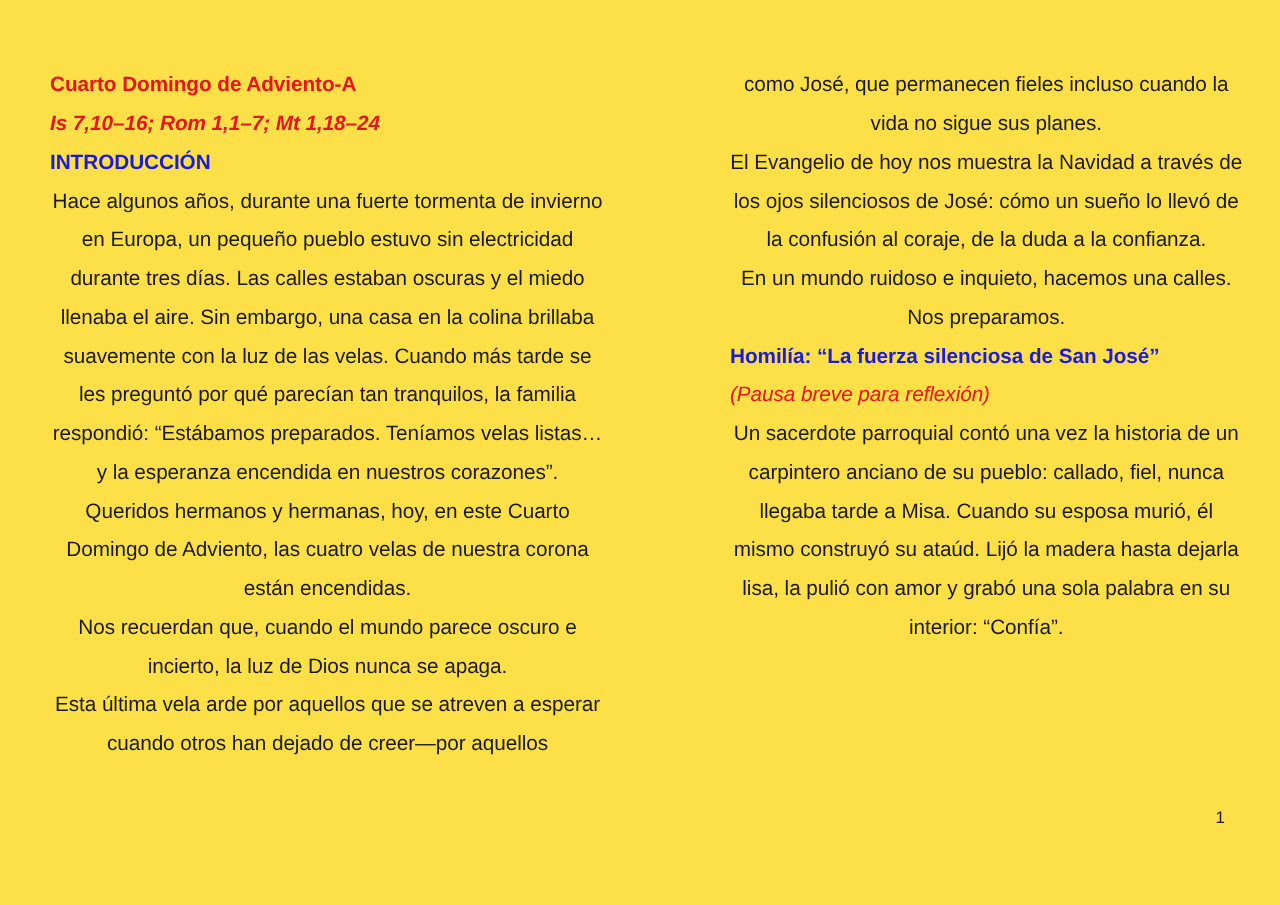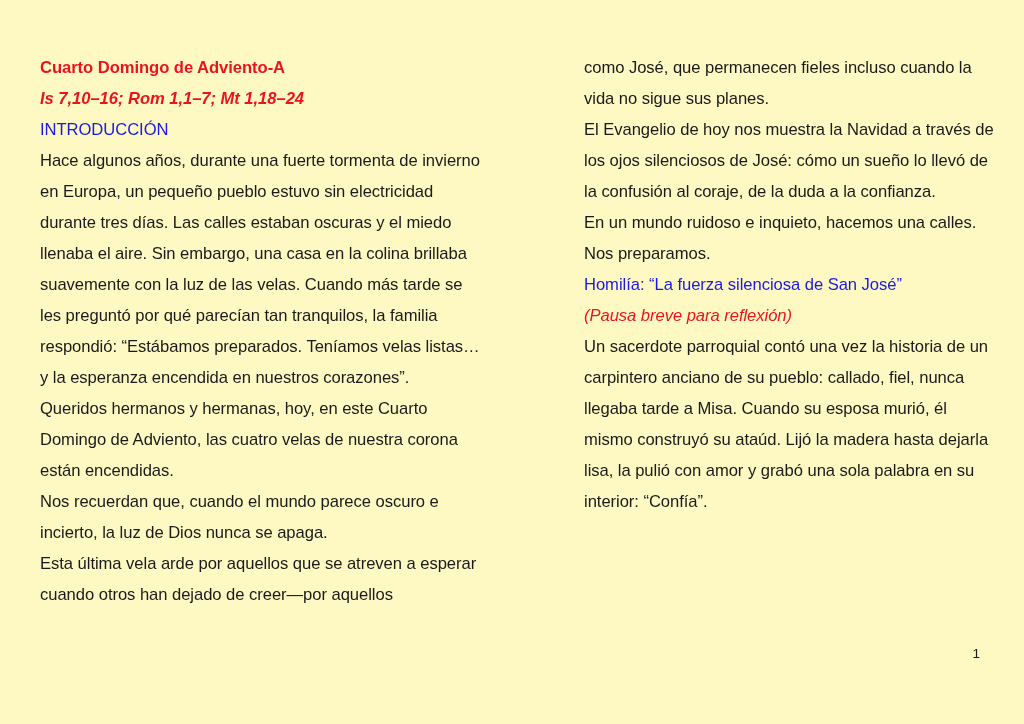--- a/index.html
+++ b/index.html
@@ -15,21 +15,21 @@
     overflow: hidden;
     position: relative;
   }
 
   .page {
     position: absolute;
     left: 0;
     top: 0;
     width: 1024px;
     height: 724px;
-    background: #fef9c3;
+    background: #fde047;
   }
 
   .columns {
     position: absolute;
     left: 0;
     top: 52px;
     width: 1024px;
     display: flex;
     flex-direction: row;
     align-items: flex-start;
@@ -69,30 +69,31 @@
     font-weight: bold;
   }
 
   .sub-red {
     color: #e8151e;
     font-style: italic;
   }
 
   .head-blue {
     color: #1a1ae0;
-    font-weight: normal;
+    font-weight: bold;
   }
 
   .pause-red {
     color: #e8151e;
     font-style: italic;
   }
 
   .body-text {
     color: #1a1a1a;
+    text-align: center;
   }
 
   .page-number {
     position: absolute;
     right: 44px;
     top: 645px;
     font-size: 13.5px;
     line-height: 18px;
     color: #1a1a1a;
     font-family: "Liberation Sans", sans-serif;

